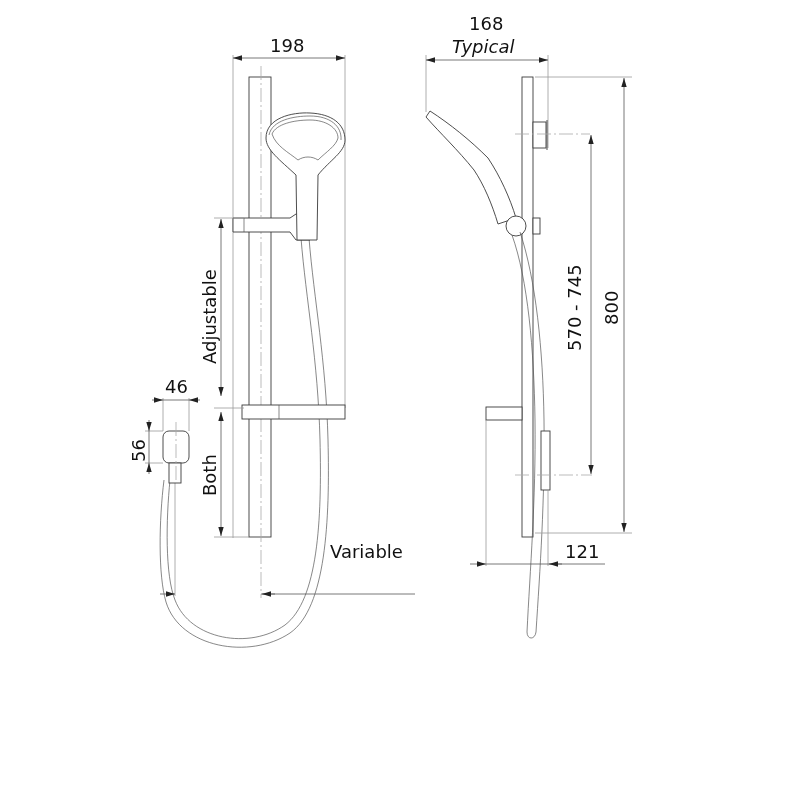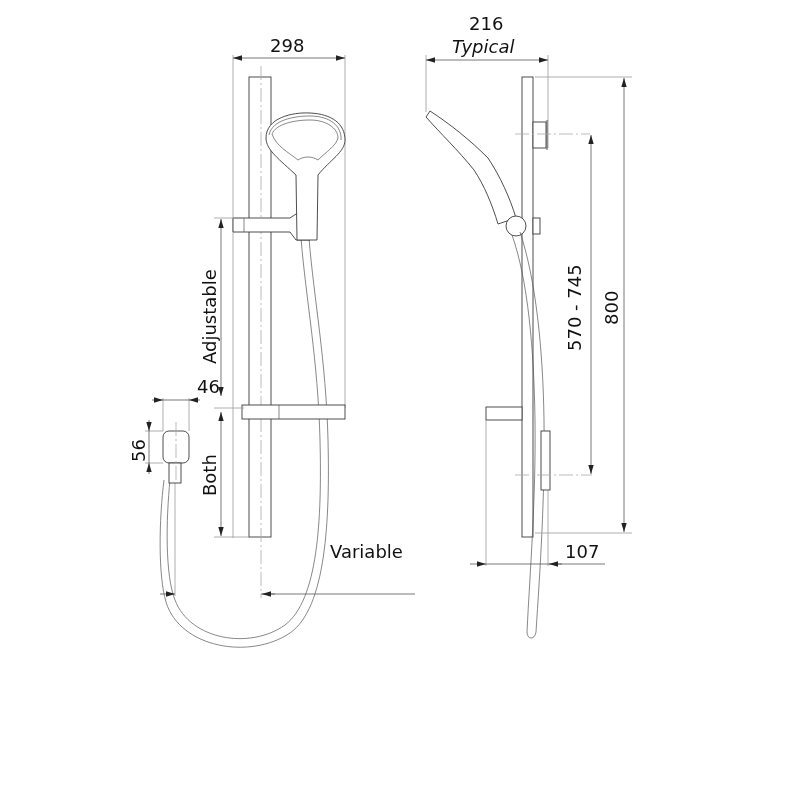--- a/index.html
+++ b/index.html
@@ -110,26 +110,26 @@
     <line class="dim" x1="624" y1="78" x2="624" y2="532" marker-start="url(#ah)" marker-end="url(#ah)"></line>
 
     <line class="ext" x1="486" y1="420" x2="486" y2="566"></line>
     <line class="ext" x1="548" y1="490" x2="548" y2="566"></line>
     <line class="dim" x1="470" y1="564" x2="486" y2="564" marker-end="url(#ah)"></line>
     <line class="dim" x1="486" y1="564" x2="605" y2="564"></line>
     <line class="dim" x1="562" y1="564" x2="549" y2="564" marker-end="url(#ah)"></line>
   </g>
 </svg>
 
-<span class="lbl" style="left:270px; top:37px;">298</span>
+<span class="lbl" style="left:270px; top:37px;">198</span>
 <span class="lbl rot" style="left:201px; top:364px;">Adjustable</span>
 <span class="lbl rot" style="left:201px; top:496px;">Both</span>
 <span class="lbl" style="left:330px; top:543px;">Variable</span>
 
-<span class="lbl" style="left:165px; top:378px;margin-left:32px;">46</span>
+<span class="lbl" style="left:165px; top:378px;">46</span>
 <span class="lbl rot" style="left:130px; top:462px;">56</span>
 
-<span class="lbl" style="left:469px; top:15px;">216</span>
+<span class="lbl" style="left:469px; top:15px;">168</span>
 <span class="lbl" style="left:452px; top:38px;font-style:italic;">Typical</span>
 <span class="lbl rot" style="left:566px; top:351px;">570 - 745</span>
 <span class="lbl rot" style="left:603px; top:325px;">800</span>
-<span class="lbl" style="left:565px; top:543px;">107</span>
+<span class="lbl" style="left:565px; top:543px;">121</span>
 </div>
 
 </body></html>

